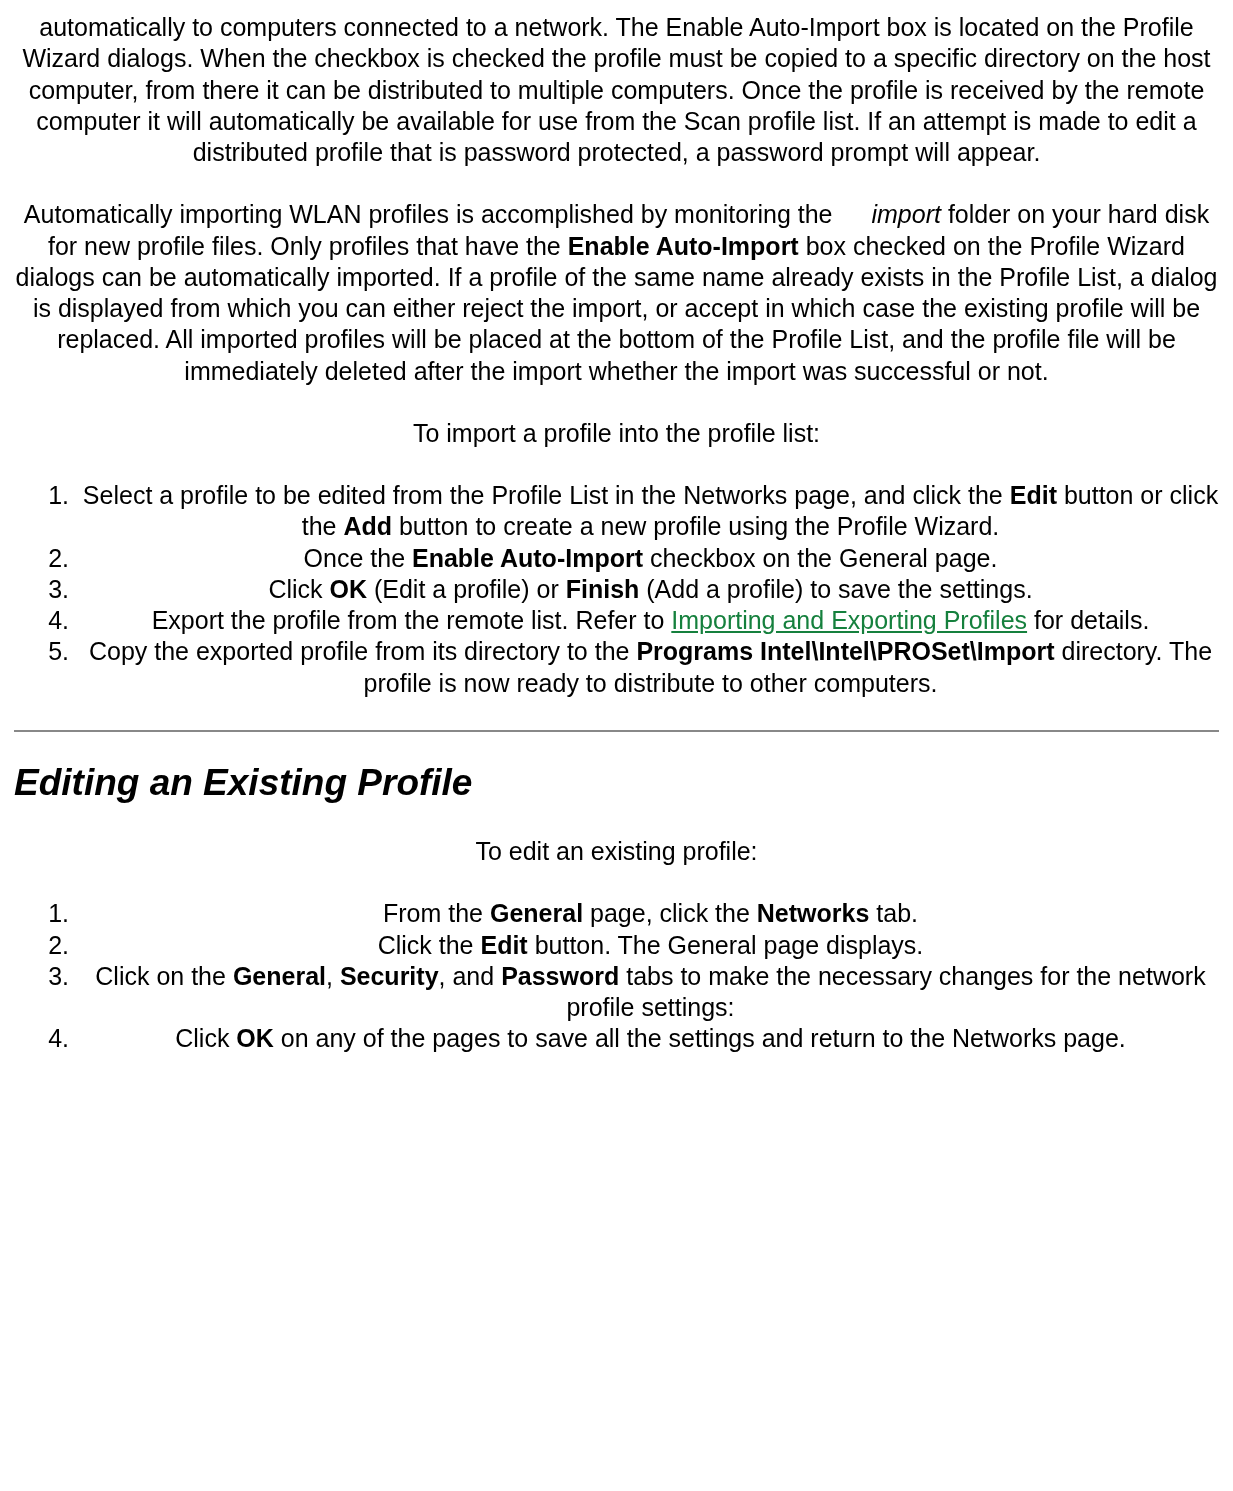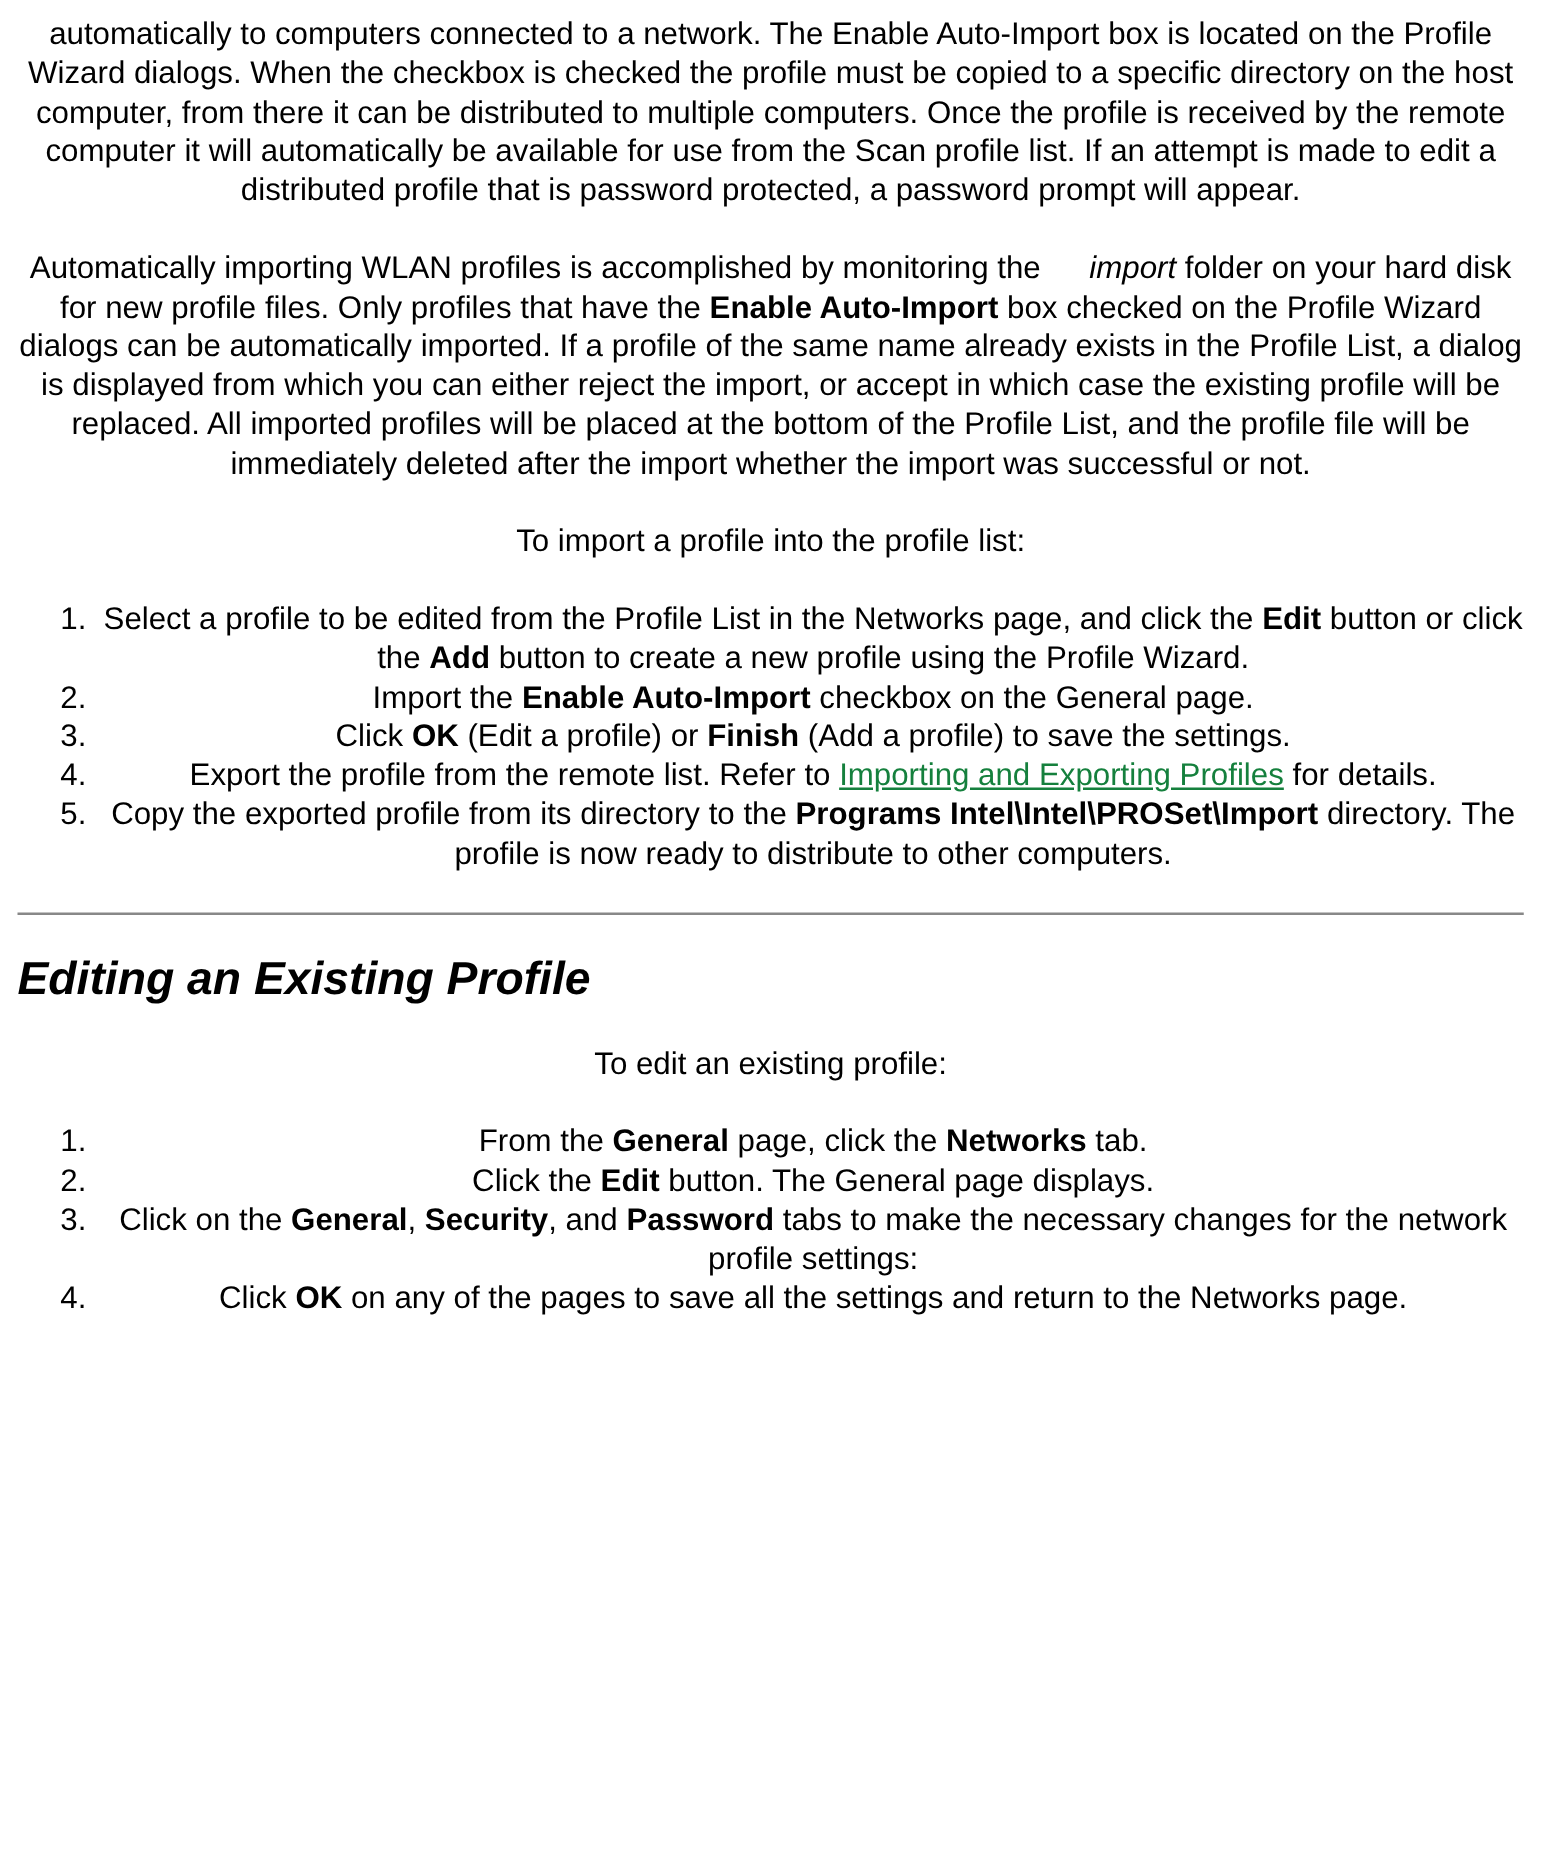--- a/index.html
+++ b/index.html
@@ -45,21 +45,21 @@
 <body>
 
 <p>automatically to computers connected to a network. The Enable Auto-Import box is located on the Profile Wizard dialogs. When the checkbox is checked the profile must be copied to a specific directory on the host computer, from there it can be distributed to multiple computers. Once the profile is received by the remote computer it will automatically be available for use from the Scan profile list. If an attempt is made to edit a distributed profile that is password protected, a password prompt will appear.</p>
 
 <p><span>Automatically importing WLAN profiles is accomplished by monitoring the </span><i>import</i><span> folder on your hard disk for new profile files. Only profiles that have the </span><b>Enable Auto-Import</b><span> box checked on the Profile Wizard dialogs can be automatically imported. If a profile of the same name already exists in the Profile List, a dialog is displayed from which you can either reject the import, or accept in which case the existing profile will be replaced. All imported profiles will be placed at the bottom of the Profile List, and the profile file will be immediately deleted after the import whether the import was successful or not.</span></p>
 
 <p>To import a profile into the profile list:</p>
 
 <ol>
   <li><span>Select a profile to be edited from the Profile List in the Networks page, and click the </span><b>Edit</b><span> button or click the </span><b>Add</b><span> button to create a new profile using the Profile Wizard.</span></li>
-  <li><span>Import the </span><b>Enable Auto-Import</b><span> checkbox on the General page.</span></li>
+  <li><span>Once the </span><b>Enable Auto-Import</b><span> checkbox on the General page.</span></li>
   <li><span>Click </span><b>OK</b><span> (Edit a profile) or </span><b>Finish</b><span> (Add a profile) to save the settings.</span></li>
   <li><span>Export the profile from the remote list. Refer to </span><a href="#">Importing and Exporting Profiles</a><span> for details.</span></li>
   <li><span>Copy the exported profile from its directory to the </span><b>Programs Intel\Intel\PROSet\Import</b><span> directory. The profile is now ready to distribute to other computers.</span></li>
 </ol>
 
 <hr>
 
 <h2>Editing an Existing Profile</h2>
 
 <p>To edit an existing profile:</p>

